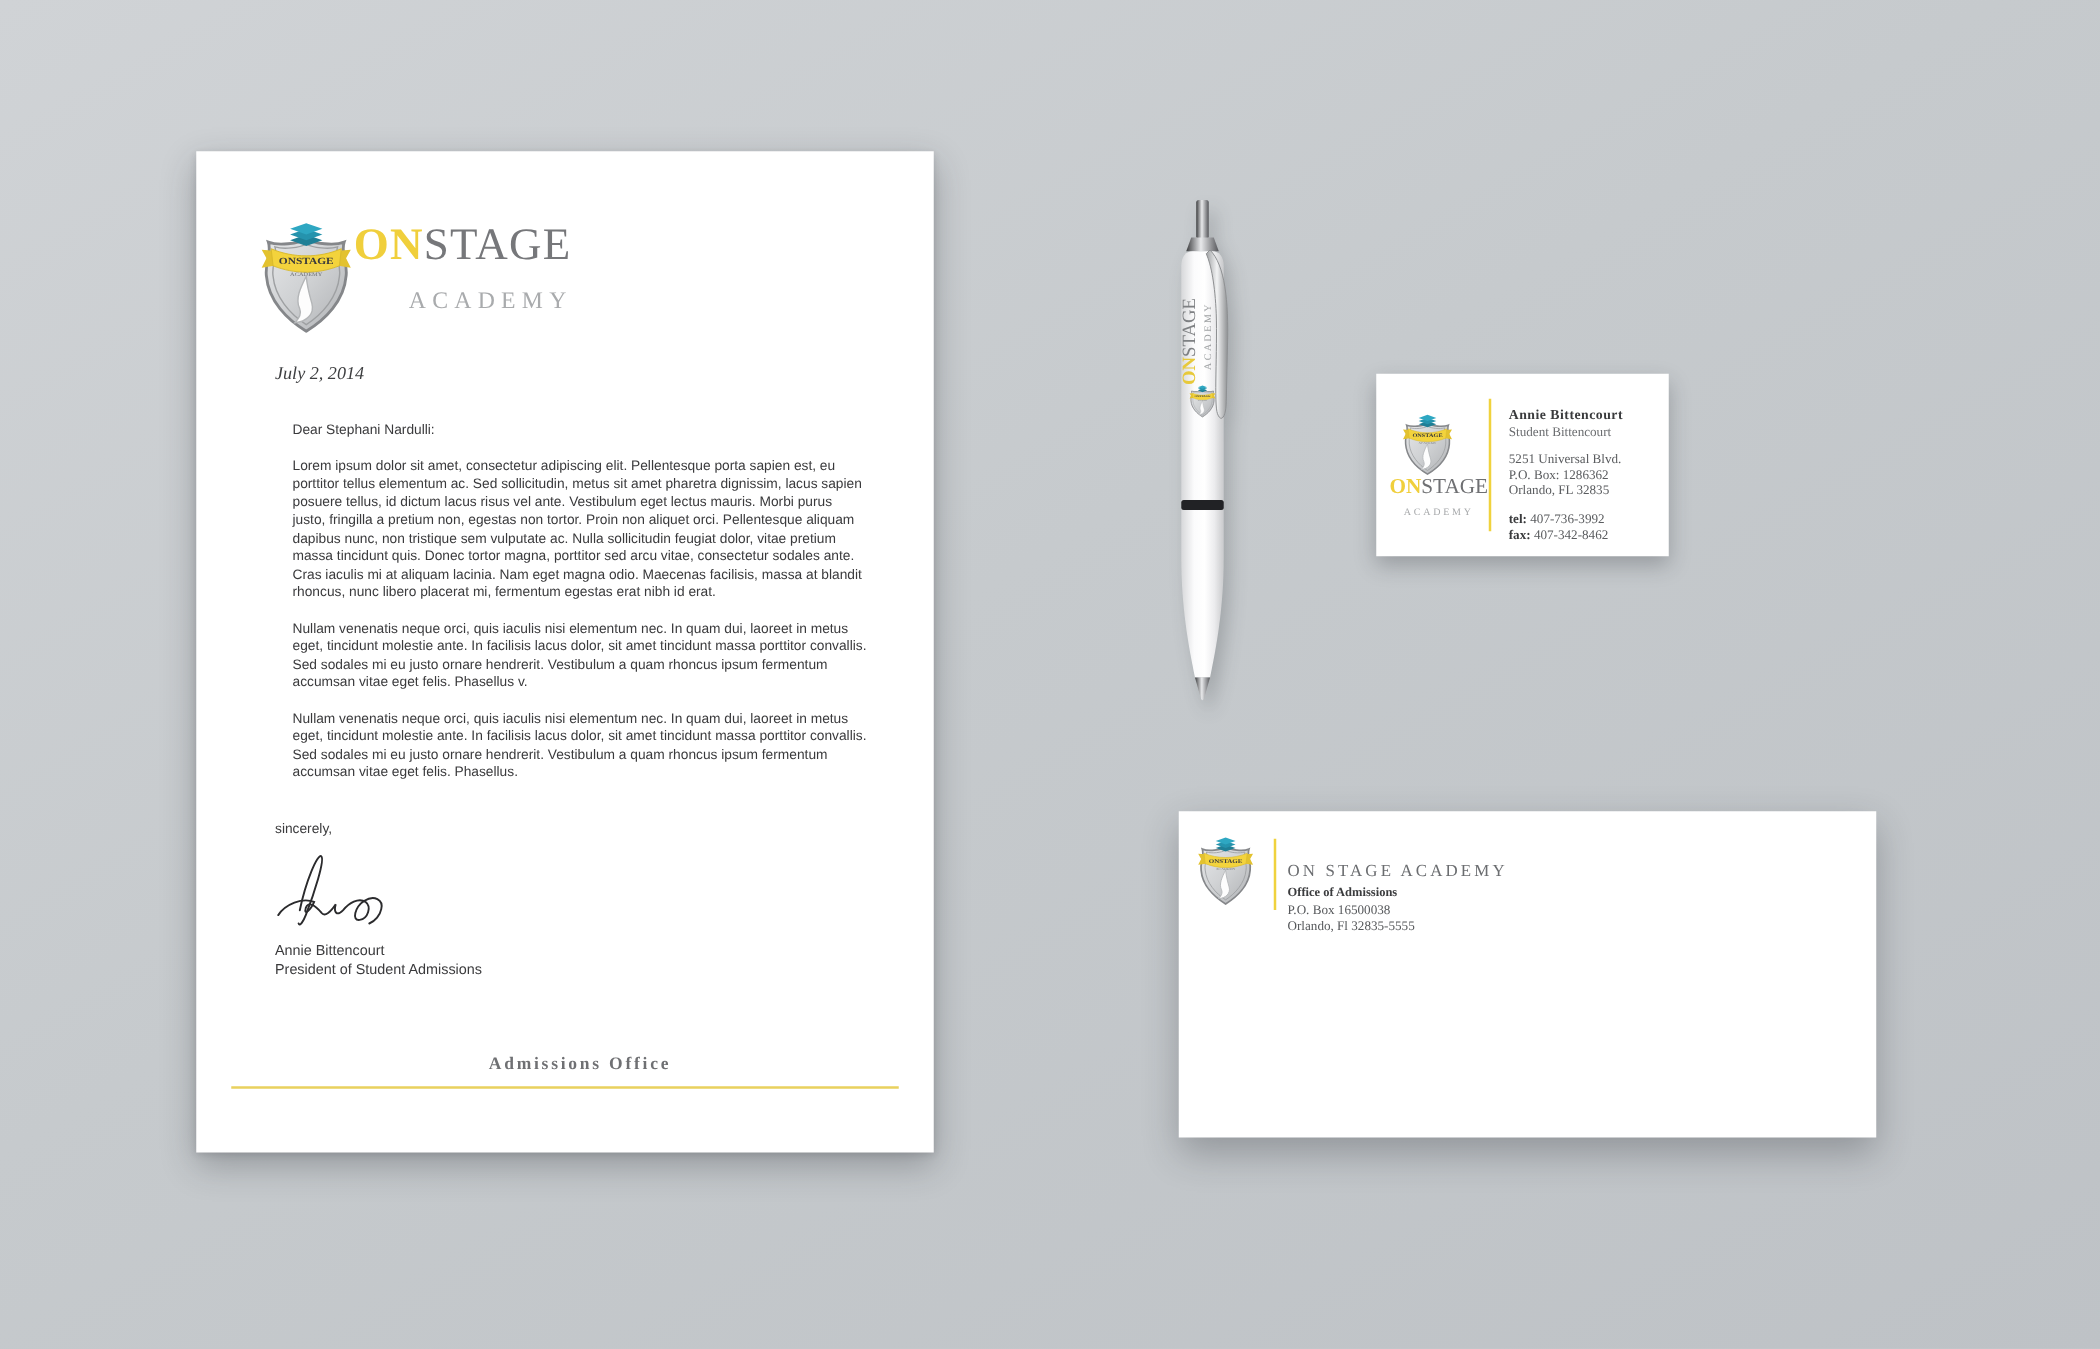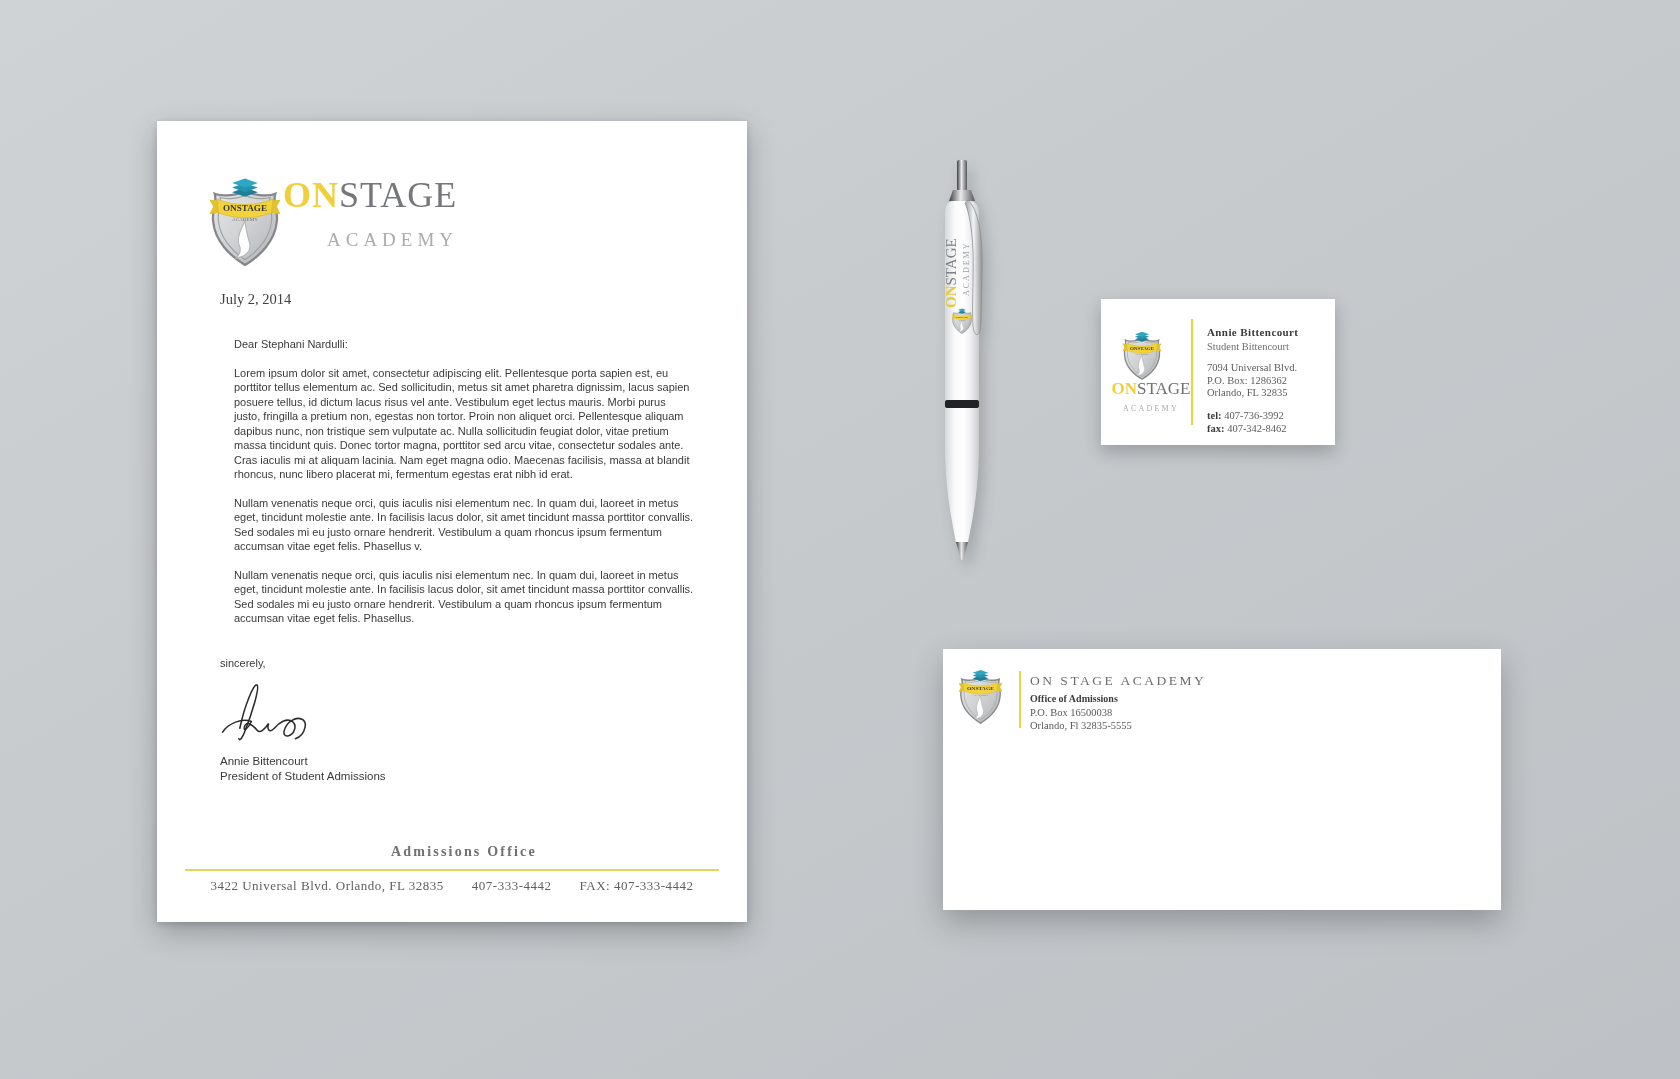--- a/index.html
+++ b/index.html
@@ -8,21 +8,21 @@
          font-family:"Liberation Serif",serif;}
   .paper{position:absolute;background:#ffffff;}
   
   .letter{left:157px;top:121px;width:590px;height:801px;
           box-shadow:0 10px 26px rgba(35,40,46,.30),0 2px 6px rgba(35,40,46,.16);}
   .letter .logo-shield{position:absolute;left:50px;top:56px;width:76px;height:91px;}
   .wordmark-large{position:absolute;left:126px;top:54px;line-height:40px;white-space:nowrap;}
   .wordmark-large .wm-on{font-size:36px;font-weight:bold;color:#F0CF3C;letter-spacing:1px;}
   .wordmark-large .wm-stage{font-size:36px;color:#76777A;letter-spacing:1px;}
   .wordmark-large .wm-academy{font-size:19px;color:#A9ABAD;letter-spacing:5px;margin:-2px 0 0 44px;}
-  .letter-date{position:absolute;left:63px;top:170px;font-size:14.5px;color:#3E3F41;}
+  .letter-date{position:absolute;left:63px;top:170px;font-size:14.5px;color:#3E3F41;font-style:italic;}
   .letter-body{position:absolute;left:63px;top:216px;width:474px;
                font-family:"Liberation Sans",sans-serif;font-size:11px;line-height:14.5px;color:#3A3A3C;}
   .letter-body p{margin:0 0 14px 14px;}
   .salutation{margin-bottom:16px;}
   .closing-block{position:absolute;left:63px;top:536px;font-family:"Liberation Sans",sans-serif;
                  font-size:11px;color:#3A3A3C;}
   .signature-svg{position:absolute;left:56px;top:554px;width:115px;height:72px;}
   .signer{position:absolute;left:63px;top:633px;font-family:"Liberation Sans",sans-serif;
           font-size:11.5px;line-height:14.5px;color:#3A3A3C;}
   .letter-footer-title{position:absolute;left:0;top:723px;width:100%;text-align:center;
@@ -47,21 +47,21 @@
   .card-name{font-size:11px;font-weight:bold;letter-spacing:.4px;color:#3A3B3D;}
   .card-title{margin-top:2px;color:#6B6D70;}
   .card-addr{margin-top:9px;}
   .card-phones{margin-top:9px;line-height:13.5px;}
   .card-phones b{color:#3A3B3D;}
   
   .envelope{left:943px;top:649px;width:558px;height:261px;
             box-shadow:0 12px 28px rgba(35,40,46,.30);}
   .envelope .logo-shield{position:absolute;left:14px;top:20px;width:47px;height:56px;}
   .env-divider{position:absolute;left:76px;top:22px;width:2px;height:57px;background:#F0D23D;}
-  .env-text{position:absolute;left:87px;top:24px;}
+  .env-text{position:absolute;left:87px;top:40px;}
   .env-org{font-size:13.5px;letter-spacing:2.5px;color:#6B6D70;}
   .env-dept{font-size:10px;font-weight:bold;color:#3B3C3E;margin-top:4px;}
   .env-addr{font-size:10.5px;line-height:12.5px;color:#56585B;margin-top:3px;}
 </style>
 </head>
 <body>
 
 <svg width="0" height="0" style="position:absolute" aria-hidden="true">
   <defs>
     <linearGradient id="silverGrad" x1="0" y1="0" x2="1" y2="1">
@@ -137,23 +137,20 @@
       </g>
     </svg>
 
     <div class="signer">
       <div>Annie Bittencourt</div>
       <div>President of Student Admissions</div>
     </div>
 
     <div class="letter-footer-title">Admissions Office</div>
     <div class="letter-footer-rule"></div>
-    <div class="letter-footer-address">
-      <span>3422 Universal Blvd. Orlando, FL 32835</span><span>407-333-4442</span><span>FAX: 407-333-4442</span>
-    </div>
   </div>
 
   <svg class="pen-svg" viewBox="0 0 52 412">
     <rect x="21" y="4" width="10" height="31" rx="2" fill="url(#metalV)"></rect>
     <path d="M17,34 L35,34 L39,45 L13,45 Z" fill="url(#metalV)"></path>
     <path d="M9,57 C9,49 13,45 18,45 L34,45 C39,45 43,49 43,57 L43,290 C43,330 37,362 32,386 L20,386 C15,362 9,330 9,290 Z" fill="url(#barrelGrad)"></path>
     <path d="M32,44 C44,56 47,85 46,120 L45,165 C45,177 41,183 38,175 C35,167 38,125 37,95 C36,72 33,56 29,47 Z" fill="url(#clipGrad)" stroke="#8E9092" stroke-width=".8"></path>
     <text transform="translate(20,152) rotate(-90)" font-family="Liberation Serif,serif" font-size="15">
       <tspan font-weight="bold" fill="#E7C93B">ON</tspan><tspan fill="#7E8083">STAGE</tspan>
     </text>
@@ -169,21 +166,21 @@
       </svg>
     <div class="card-wordmark">
       <span class="wm-on">ON</span><span class="wm-stage">STAGE</span>
       <div class="wm-academy">ACADEMY</div>
     </div>
     <div class="card-divider"></div>
     <div class="card-text">
       <div class="card-name">Annie Bittencourt</div>
       <div class="card-title">Student Bittencourt</div>
       <div class="card-addr">
-        <div>7094 Universal Blvd.</div>
+        <div>5251 Universal Blvd.</div>
         <div>P.O. Box: 1286362</div>
         <div>Orlando, FL 32835</div>
       </div>
       <div class="card-phones">
         <div><b>tel:</b> <span>407-736-3992</span></div>
         <div><b>fax:</b> <span>407-342-8462</span></div>
       </div>
     </div>
   </div>
 

